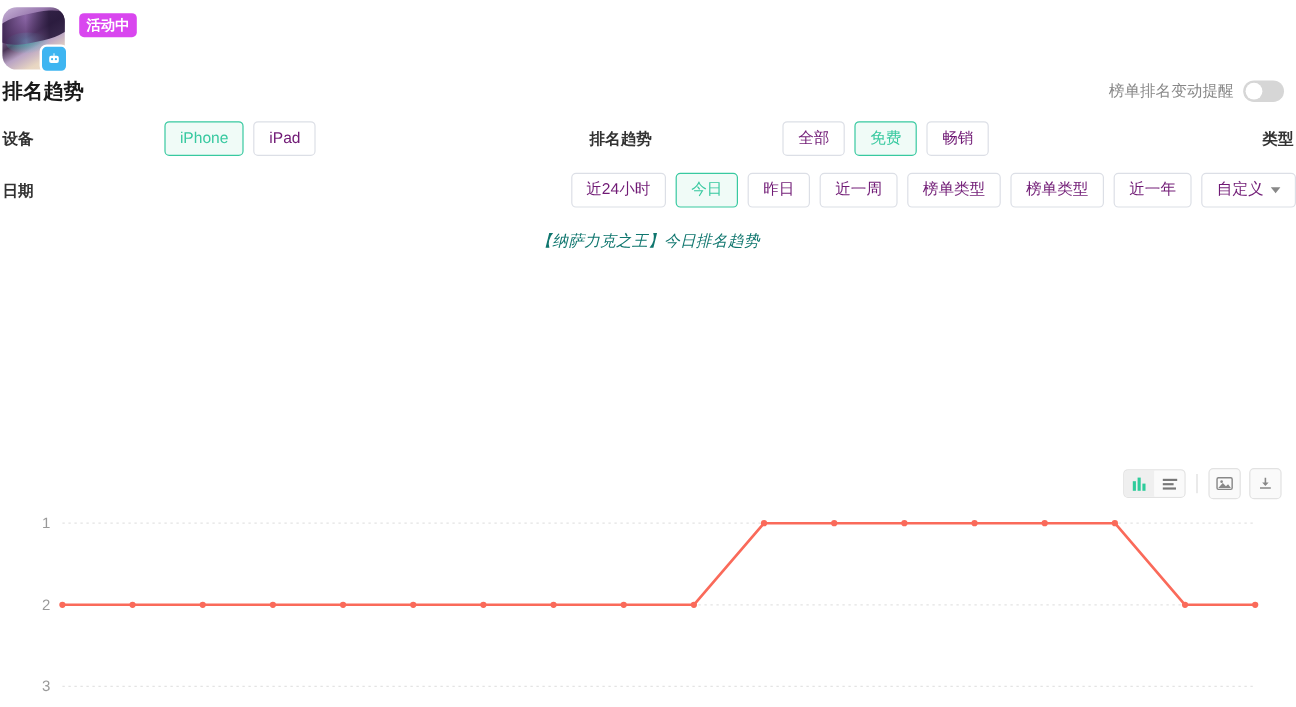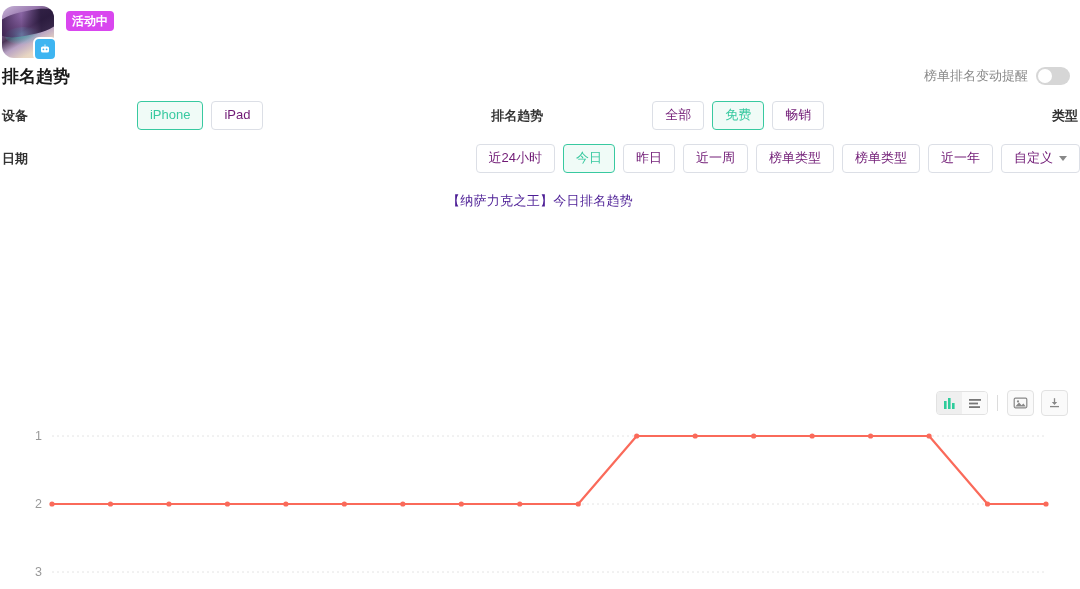--- a/index.html
+++ b/index.html
@@ -175,23 +175,24 @@
 
   
   .chart-card {
     position: relative;
     margin-top: 4px;
     height: 380px;
   }
   .chart-title {
     text-align: center;
     font-size: 13px;
-    color: #4c1d95;
+    color: #0f766e;
     padding-top: 8px;
     letter-spacing: .3px;
+    font-style: italic;
   }
   .chart-tools {
     position: absolute;
     right: 12px; top: 206px;
     display: flex;
     align-items: center;
     gap: 7px;
   }
   .tool-pair {
     display: flex;

